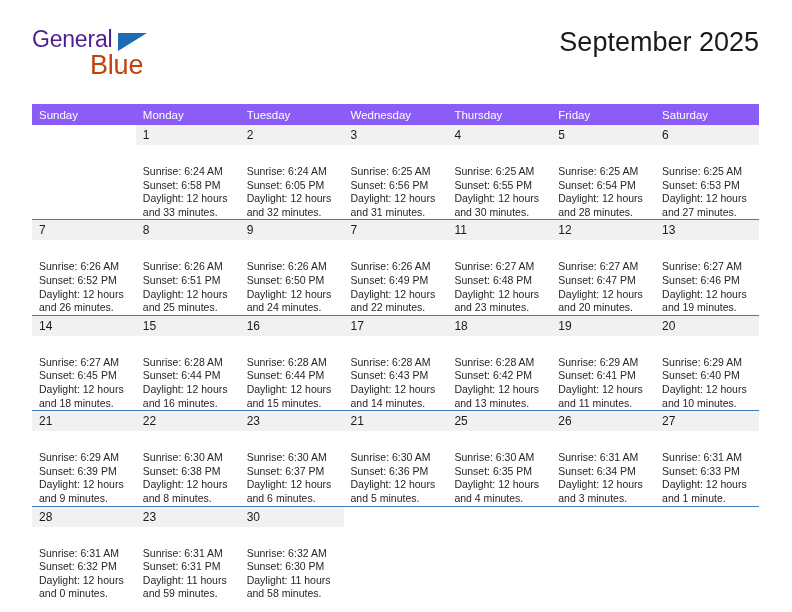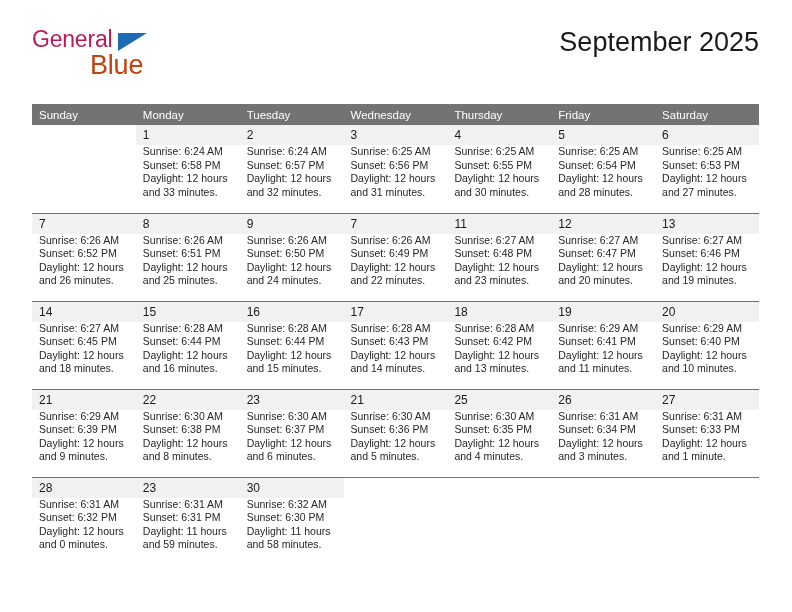--- a/index.html
+++ b/index.html
@@ -35,21 +35,21 @@
     top: 0;
     width: 135px;
     height: 52px;
   }
   .logo-general {
     position: absolute;
     left: 0;
     top: 0;
     font-size: 23px;
     letter-spacing: -0.2px;
-    color: #be185d;
+    color: #4c1d95;
     font-family: "Liberation Sans", sans-serif;
   }
   .logo-triangle {
     position: absolute;
     left: 86px;
     top: 7px;
     width: 0;
     height: 0;
     border-left: 29px solid #1c6cb5;
     border-bottom: 18px solid transparent;
@@ -87,21 +87,21 @@
   
   .calendar {
     position: absolute;
     left: 32px;
     top: 104px;
     width: 727px;
     border-collapse: collapse;
     table-layout: fixed;
   }
   .calendar th {
-    background: #737373;
+    background: #8b5cf6;
     color: #ffffff;
     font-weight: normal;
     font-size: 11.5px;
     text-align: left;
     padding: 4px 0 4px 7px;
     height: 13px;
     border: none;
   }
   .calendar td {
     vertical-align: top;
@@ -120,21 +120,21 @@
     color: #1a1a1a;
     padding: 3px 0 3px 7px;
     height: 14px;
     line-height: 14px;
   }
   .cell-empty .daynum {
     background: #ffffff;
     color: transparent;
   }
   .details {
-    padding: 0 6px 0 7px;
+    padding: 20px 6px 0 7px;
     font-size: 10.5px;
     line-height: 13.6px;
     color: #262626;
   }
   .details div {
     white-space: nowrap;
   }
 </style>
 </head>
 <body>
@@ -179,21 +179,21 @@
               <div>Sunrise: 6:24 AM</div>
               <div>Sunset: 6:58 PM</div>
               <div>Daylight: 12 hours</div>
               <div>and 33 minutes.</div>
             </div>
           </td>
           <td class="cell">
             <div class="daynum">2</div>
             <div class="details">
               <div>Sunrise: 6:24 AM</div>
-              <div>Sunset: 6:57 PM</div>
+              <div>Sunset: 6:05 PM</div>
               <div>Daylight: 12 hours</div>
               <div>and 32 minutes.</div>
             </div>
           </td>
           <td class="cell">
             <div class="daynum">3</div>
             <div class="details">
               <div>Sunrise: 6:25 AM</div>
               <div>Sunset: 6:56 PM</div>
               <div>Daylight: 12 hours</div>

